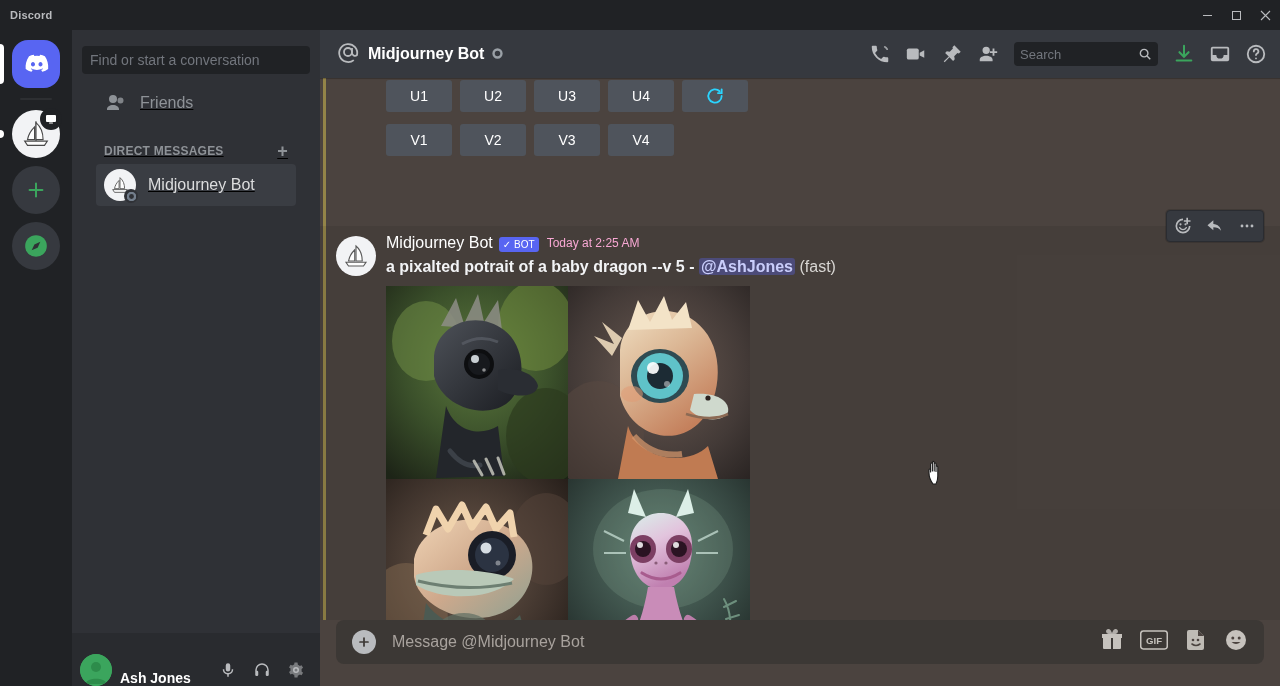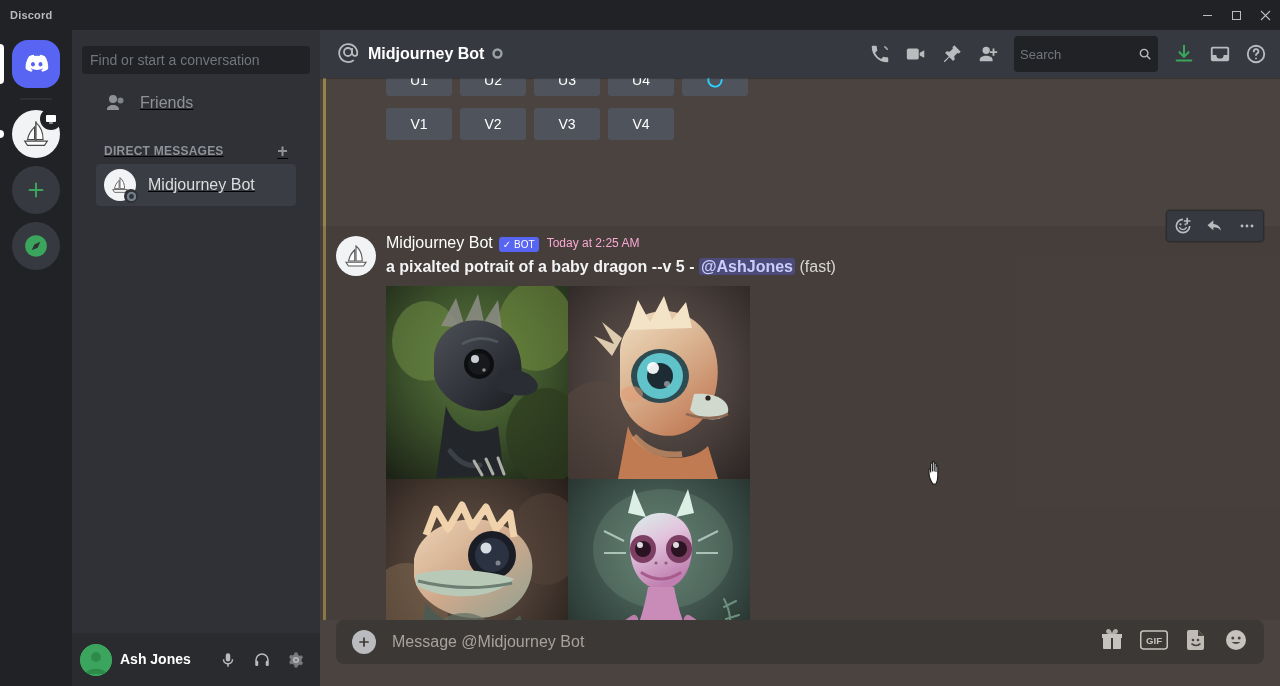--- a/index.html
+++ b/index.html
@@ -85,21 +85,21 @@
   .dm-avatar {
     width: 32px; height: 32px; border-radius: 50%; background: #f2f3f5;
     display: flex; align-items: center; justify-content: center; position: relative; flex: none;
   }
   .dm-status {
     position: absolute; right: -2px; bottom: -2px; width: 14px; height: 14px;
     border-radius: 50%; background: #2f3136;
     display: flex; align-items: center; justify-content: center;
   }
   .userbar {
-    height: 53px; background: #292b2f; display: flex; align-items: center;
+    height: 53px; background: #292b2f; display: flex; align-items: flex-end;
     padding: 0 8px; gap: 8px;
   }
   .user-avatar {
     width: 32px; height: 32px; border-radius: 50%; background: #3ba55d;
     position: relative; flex: none; overflow: hidden;
   }
   .user-name { font-size: 14px; font-weight: bold; color: #ffffff; line-height: 1.1; }
   .user-icons { margin-left: auto; display: flex; gap: 2px; }
   .ubtn { width: 32px; height: 32px; display: flex; align-items: center; justify-content: center; border-radius: 4px; color: #b9bbbe; }
 
@@ -108,21 +108,21 @@
   .chan-header {
     height: 48px; min-height: 48px; background: #36393f;
     display: flex; align-items: center; padding: 0 8px 0 16px;
     box-shadow: 0 1px 0 rgba(4,4,5,.2), 0 1.5px 0 rgba(6,6,7,.05);
     position: relative; z-index: 20;
   }
   .chan-title { font-size: 16px; font-weight: bold; color: #ffffff; margin-left: 8px; }
   .chan-actions { margin-left: auto; display: flex; align-items: center; gap: 4px; }
   .hbtn { width: 32px; height: 32px; display: flex; align-items: center; justify-content: center; color: #b9bbbe; border-radius: 4px; }
   .hsearch {
-    width: 144px; height: 36px; background: #202225; border-radius: 4px;
+    width: 144px; height: 24px; background: #202225; border-radius: 4px;
     display: flex; align-items: center; padding: 0 6px;
     font-size: 13px; color: #72767d; margin: 0 6px;
   }
 
   
   .msgs { flex: 1; position: relative; overflow: hidden; background: #4b433f; }
   .scroll-line { position: absolute; left: 3px; top: 0; bottom: 0; width: 3px; background: #a08f4a; opacity: .85; }
 
   .btnrow { display: flex; gap: 8px; padding: 0 0 0 66px; }
   .mjbtn {
@@ -178,21 +178,21 @@
   .plus-btn {
     width: 24px; height: 24px; border-radius: 50%; background: #b9bbbe;
     display: flex; align-items: center; justify-content: center;
     margin: 0 16px; flex: none; color: #3c3835;
   }
   .composer-placeholder { font-size: 16px; color: #a8a29d; flex: 1; }
   .composer-icons { display: flex; align-items: center; gap: 16px; color: #c6c2bd; }
 
   .cursor { position: absolute; left: 606px; top: 380px; z-index: 30; pointer-events: none; }
 
-  .cut-top { position: absolute; left: 0; right: 0; top: 0; }
+  .cut-top { position: absolute; left: 0; right: 0; top: 16px; }
 </style>
 </head>
 <body>
 
 <div class="app">
 
   <div class="titlebar">
     <div class="brand">Discord</div>
     <div class="win-ctrls">
       <div class="win-btn">

